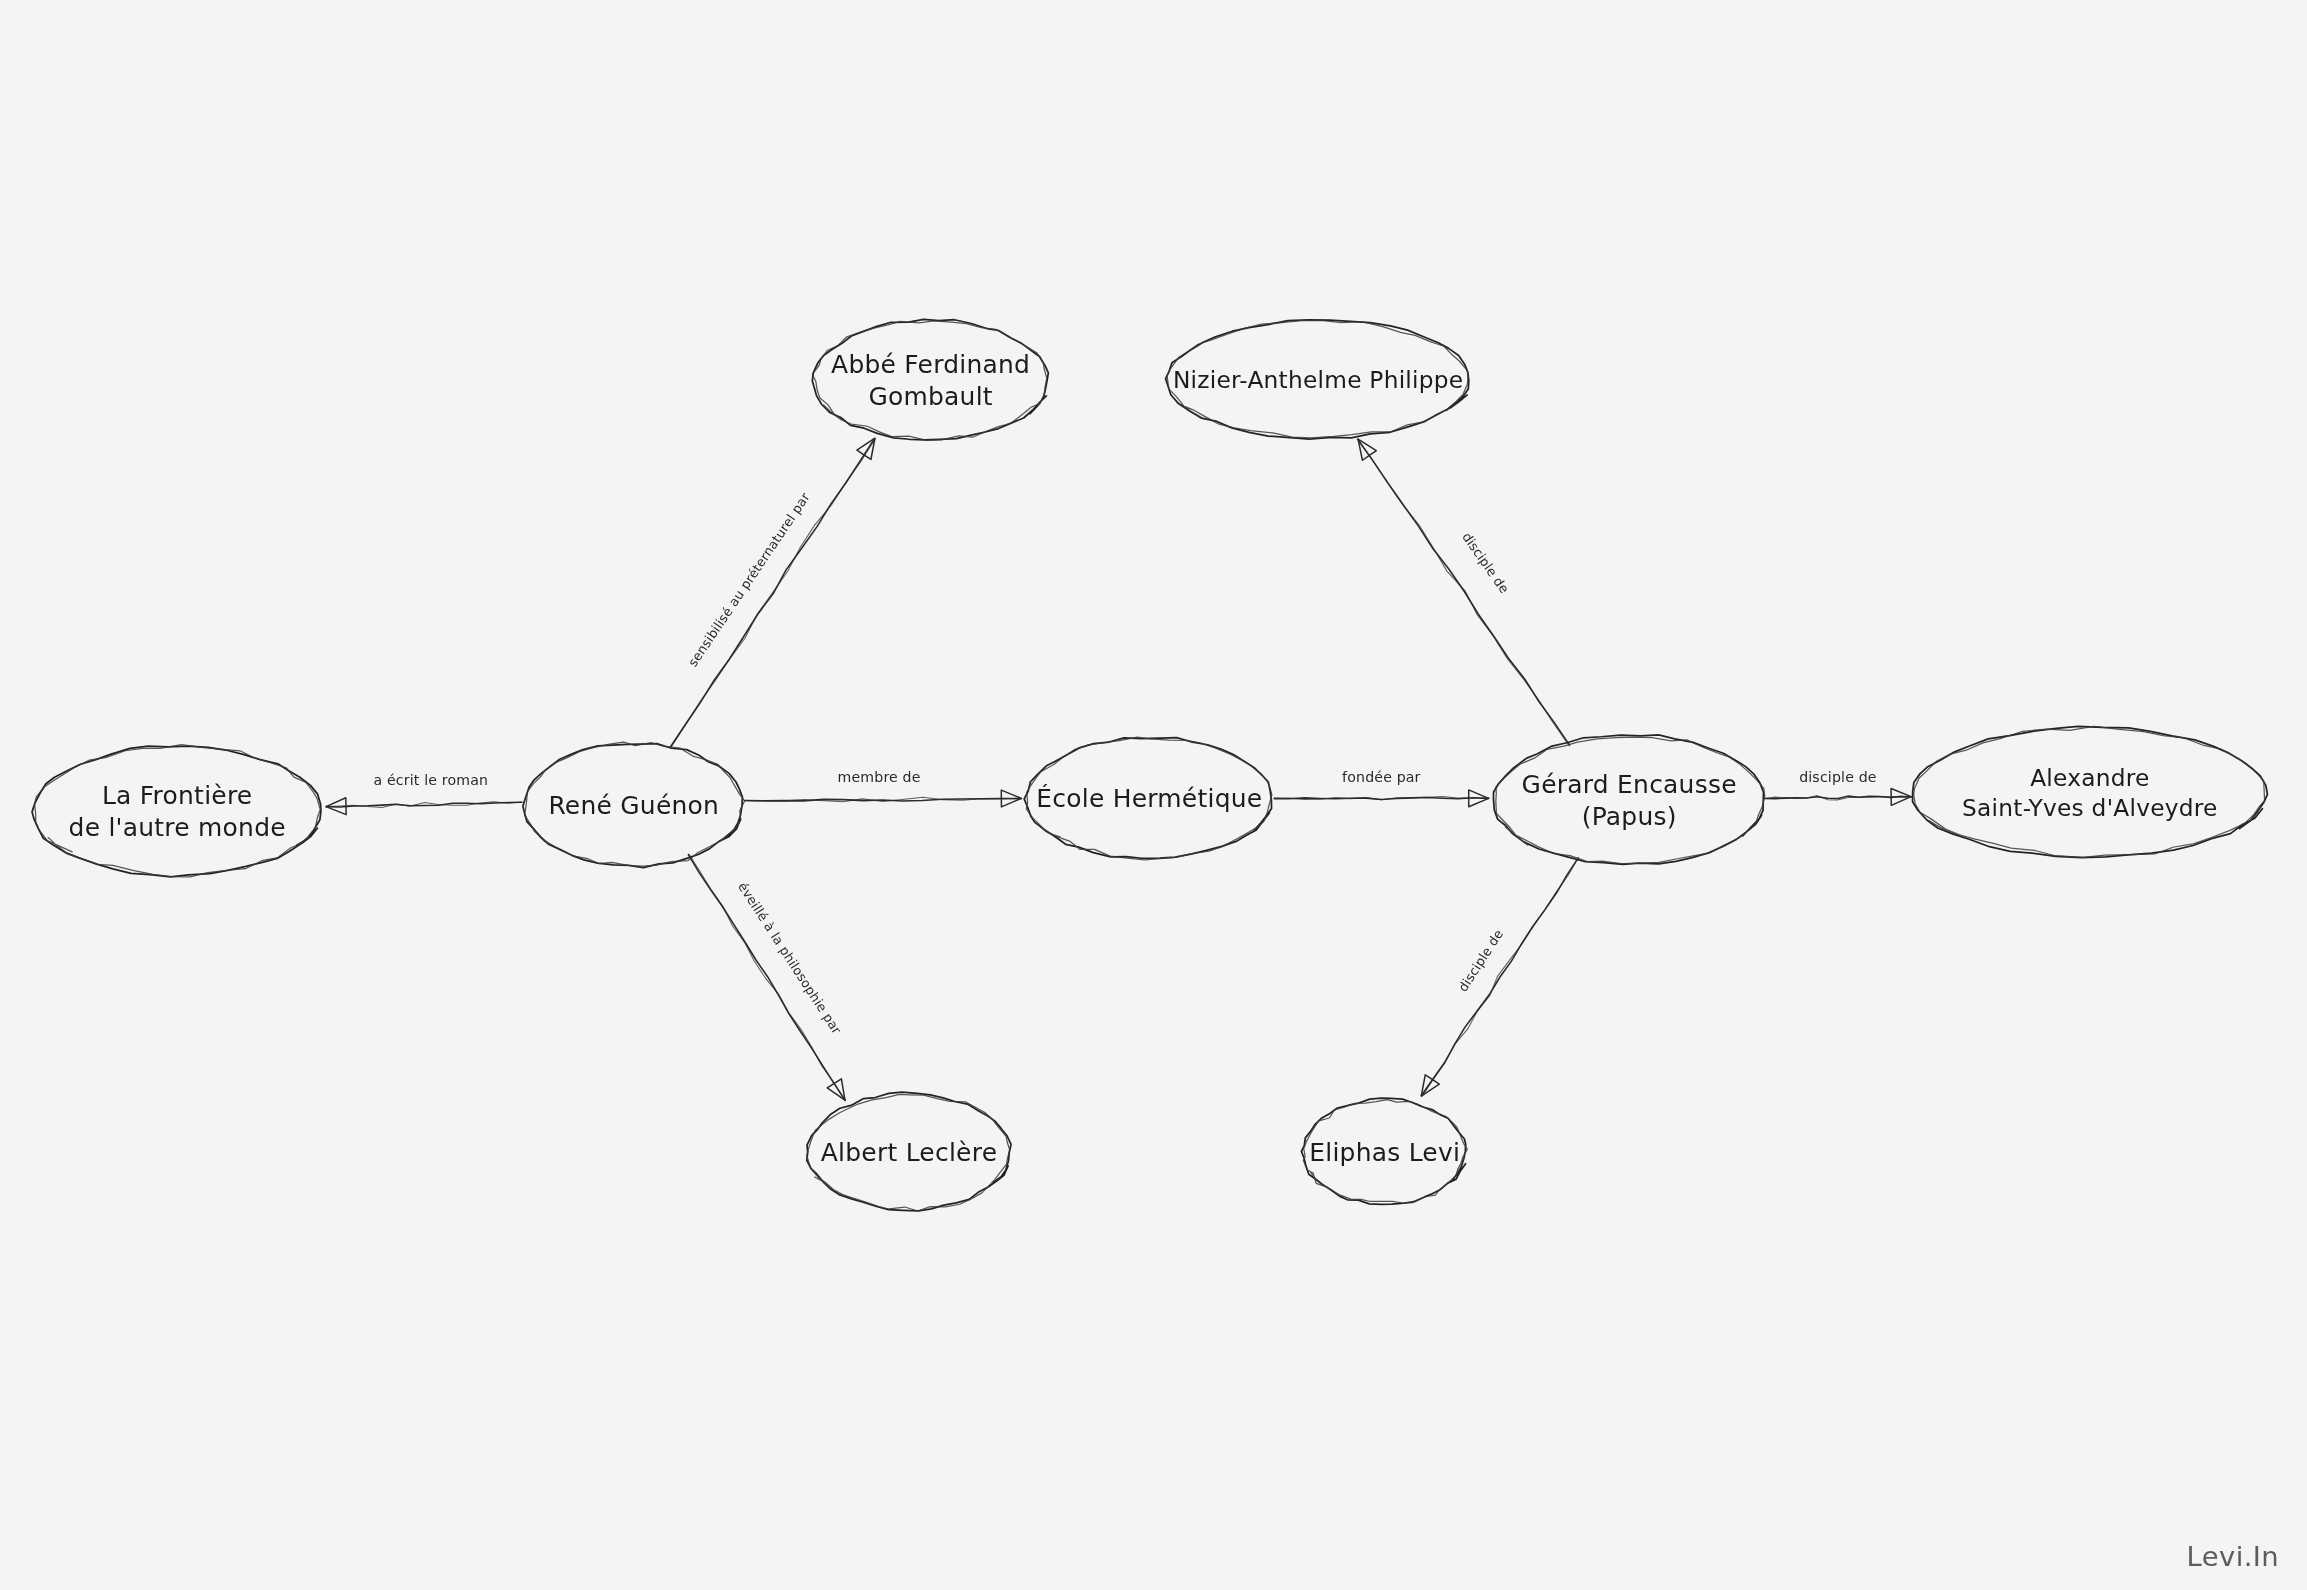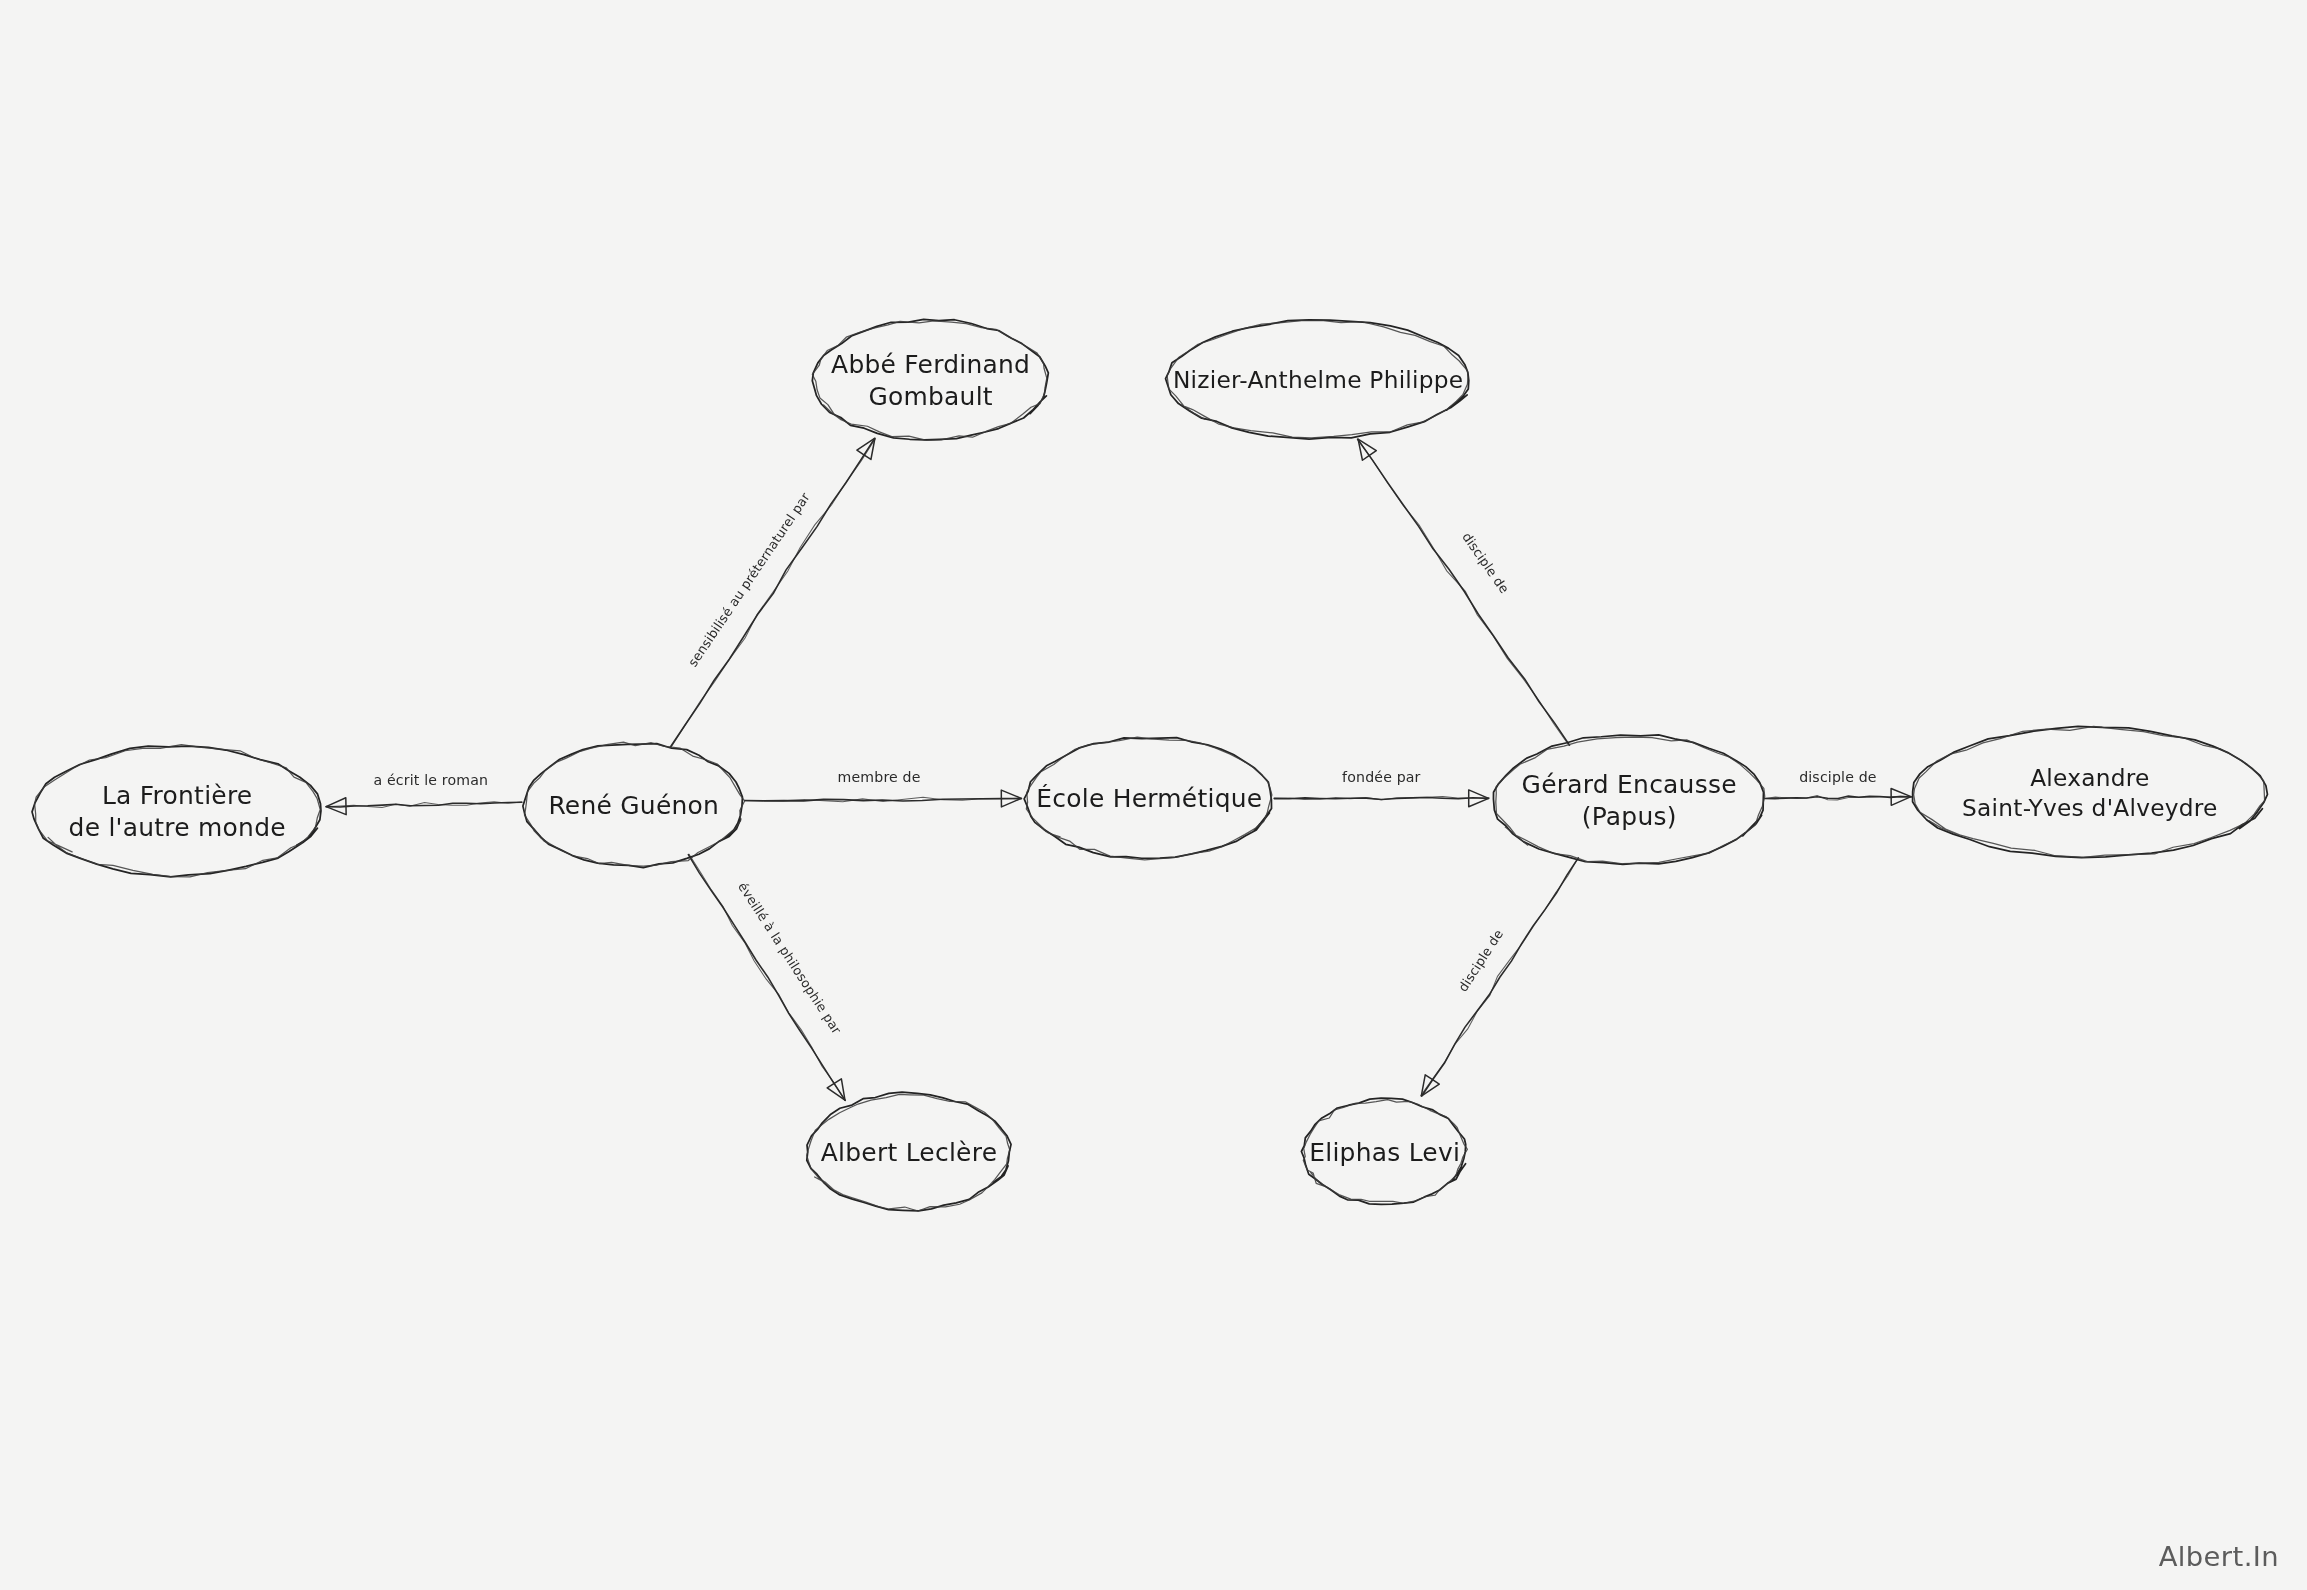--- a/index.html
+++ b/index.html
@@ -206,15 +206,15 @@
           <text x="945" y="1155" class="edge-label rot" transform="rotate(57 945 1155)">éveillé à la philosophie par</text>
         </g>
         <g>
           <text x="1782" y="680" class="edge-label rot" transform="rotate(55 1782 680)">disciple de</text>
         </g>
         <g>
           <text x="1785" y="1158" class="edge-label rot" transform="rotate(-57 1785 1158)">disciple de</text>
         </g>
       </g>
   </svg>
-  <div class="watermark">Albert.In</div>
+  <div class="watermark">Levi.In</div>
 </div>
 
 
 </body></html>

